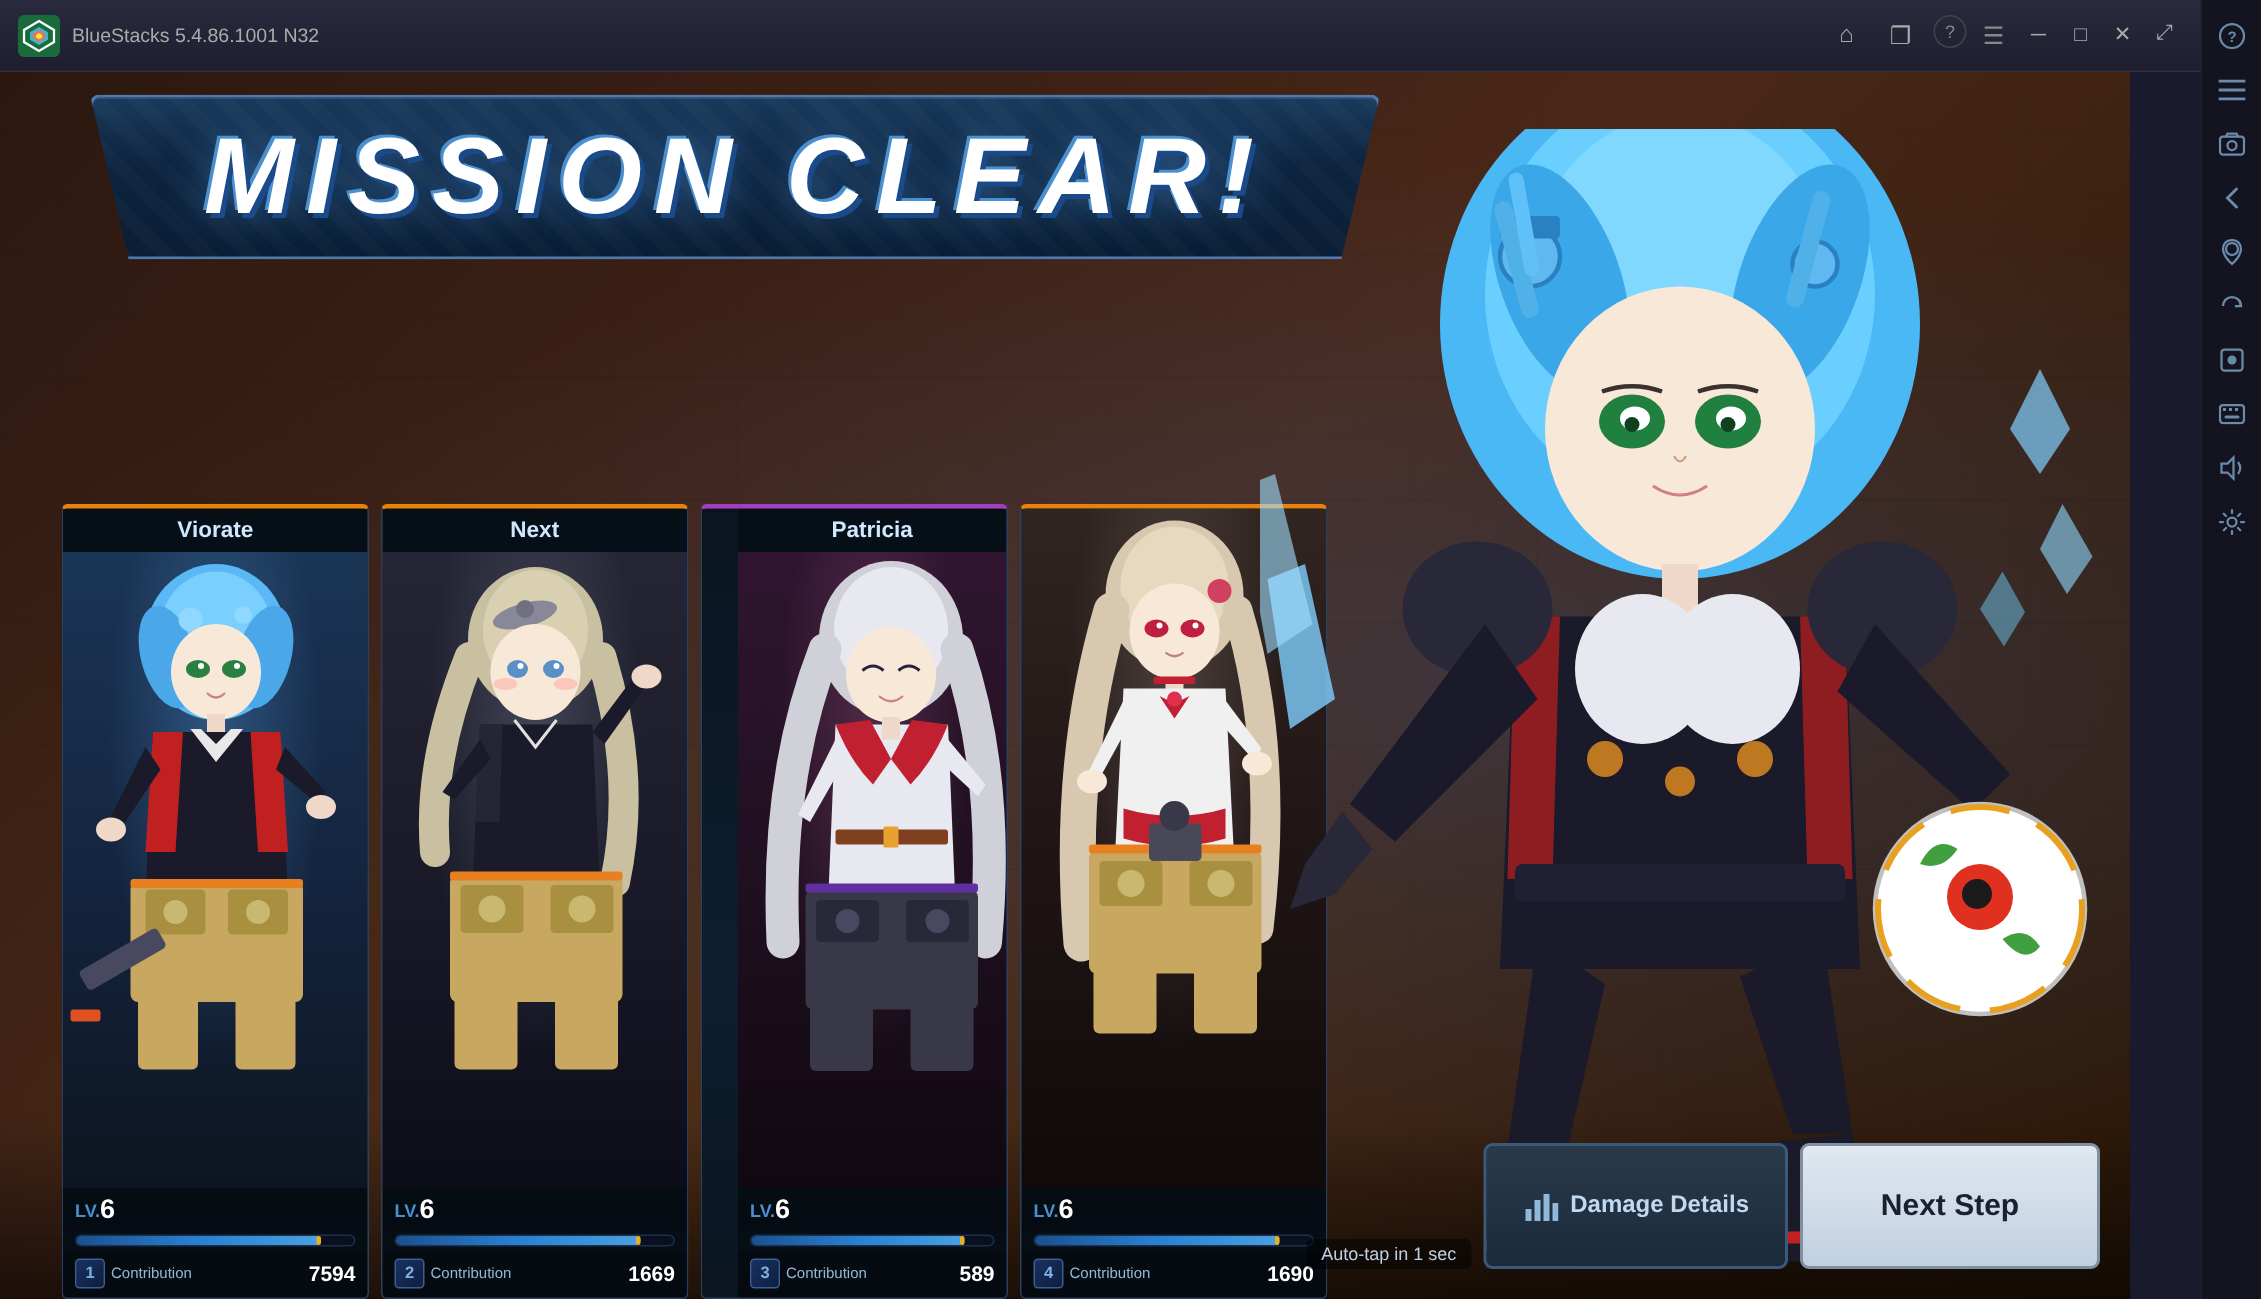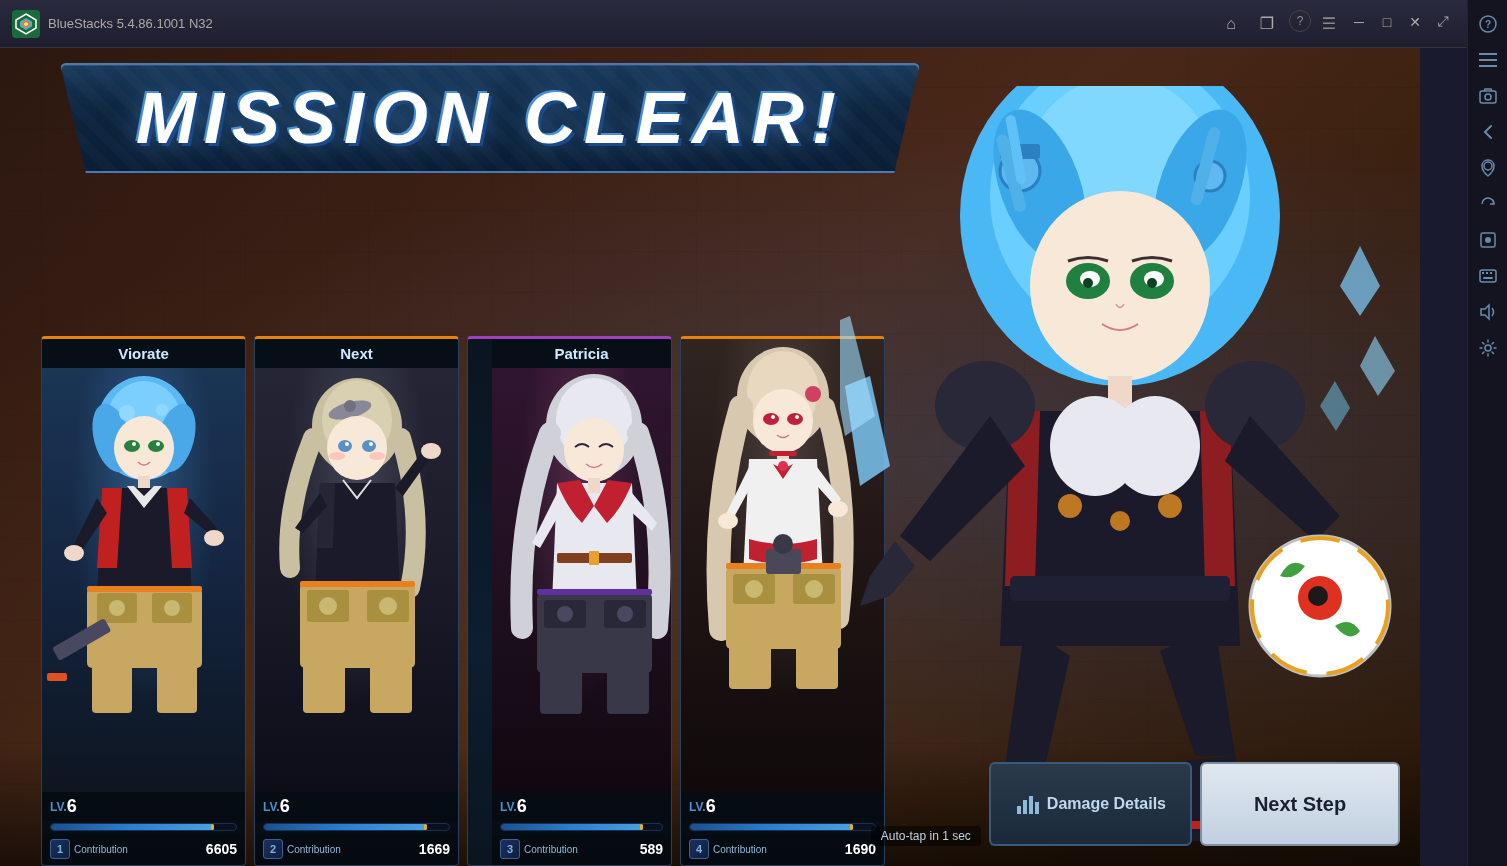--- a/index.html
+++ b/index.html
@@ -522,21 +522,21 @@
               <span class="lv-number" style="color:white; font-size:18px; font-weight:900;">6</span>
             </div>
             <div class="xp-bar-container">
               <div class="xp-bar-bg">
                 <div class="xp-bar-fill" style="width: 88%;"></div>
               </div>
             </div>
             <div class="contribution-row">
               <div class="contrib-number-badge">1</div>
               <span class="contrib-label">Contribution</span>
-              <span class="contrib-value">6605</span>
+              <span class="contrib-value">7594</span>
             </div>
           </div>
 
           <div class="char-card card-2" style="height:530px;">
             <div class="char-name">Next</div>
             <div class="char-art portrait-snowy">
               <svg width="205" height="380" viewBox="0 0 205 380">
 
                 <ellipse cx="102" cy="58" rx="45" ry="48" fill="#c8c0a0"></ellipse>
                 <ellipse cx="102" cy="52" rx="35" ry="40" fill="#d8d0b0"></ellipse>

